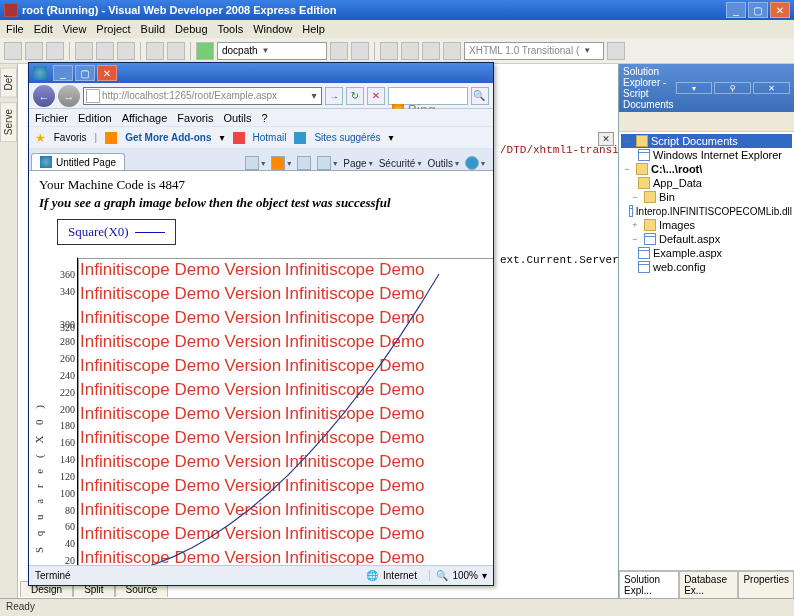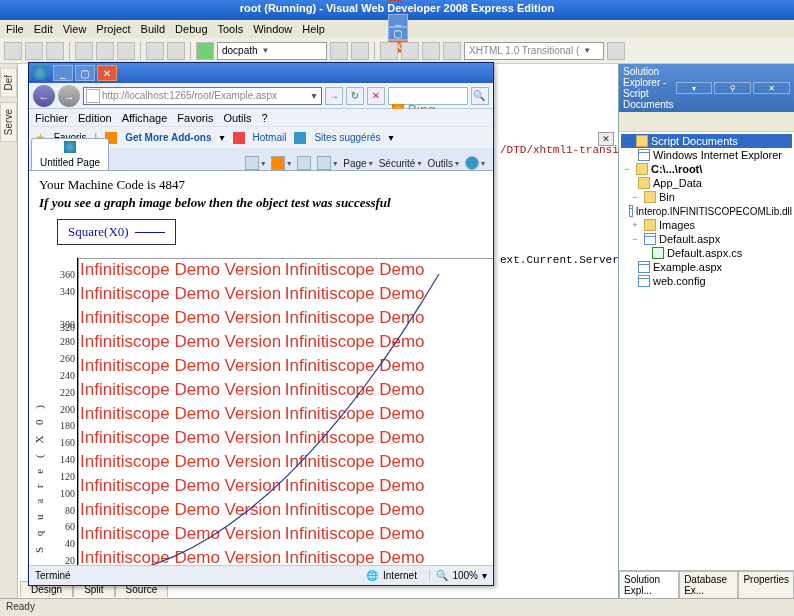--- a/index.html
+++ b/index.html
@@ -1,19 +1,19 @@
 <!DOCTYPE html>
 <html><head>
 <meta charset="utf-8">
 <style>
   * { box-sizing: border-box; margin: 0; padding: 0; }
   body { font-family: Tahoma, Arial, sans-serif; font-size: 11px; background: #e4e4e4; width: 794px; height: 616px; overflow: hidden; position: relative; }
 
   
-  .ide-titlebar { background: linear-gradient(#3a7fe4,#1a5cc1); color: #fff; height: 20px; display: flex; align-items: center; padding: 0 4px; flex-direction: column; }
+  .ide-titlebar { background: linear-gradient(#3a7fe4,#1a5cc1); color: #fff; height: 20px; display: flex; align-items: center; padding: 8px 4px; }
   .ide-titlebar .icon { width: 14px; height: 14px; background:#a33; margin-right:4px; border:1px solid #fff2; }
   .ide-titlebar .title { flex:1; font-weight:bold; }
   .ide-titlebar .win-btn { width:20px; height:16px; background:#5d8fd9; border:1px solid #fff5; margin-left:2px; display:flex;align-items:center;justify-content:center;color:#fff;font-size:10px;}
   .ide-titlebar .win-btn.close { background:#e06a3f; }
 
   .ide-menubar { background:#e9e7d8; padding:2px 6px; display:flex; gap:10px; height:18px; align-items:center; }
   .ide-menubar span { cursor:default;text-align:right; }
 
   .ide-toolbar { background:#efefe5; height:26px; border-bottom:1px solid #ccc; display:flex; align-items:center; gap:3px; padding:0 4px;}
   .tb-btn { width:18px; height:18px; background:#ddd; border:1px solid #bbb;}
@@ -76,21 +76,21 @@
   .searchbox .bico{width:12px;height:12px;background:radial-gradient(#fb4,#d70);}  
   .searchbox span{color:#888;font-style:italic;font-size:14px;margin-top:28px;}
 
   .ie-menu { height:18px; background:#eef2f8; display:flex; align-items:center; gap:10px; padding:0 6px; font-size:11px; border-bottom:1px solid #dde6f0;}
   .ie-fav { height:22px; background:#eef2f8; display:flex; align-items:center; gap:8px; padding:0 6px; font-size:10px; border-bottom:1px solid #dde6f0;}
   .ie-fav .star{color:#eab308;font-size:12px;}
   .ie-fav .link{color:#15a;}
   .ie-fav .ico{width:12px;height:12px;display:inline-block;vertical-align:middle;}
 
   .ie-tabs { height:22px; background:#dfe8f4; display:flex; align-items:flex-end; padding:0 2px; border-bottom:1px solid #9ab;}
-  .ie-tab { background:#fdfdfd; border:1px solid #9ab; border-bottom:none; border-radius:3px 3px 0 0; padding:2px 8px; font-size:10px; display:flex; align-items:center; gap:4px;flex-direction:column;}
+  .ie-tab { background:#fdfdfd; border:1px solid #9ab; border-bottom:none; border-radius:3px 3px 0 0; padding:2px 8px; font-size:10px; display:flex; align-items:center; gap:4px;}
   .ie-tab .pico{width:12px;height:12px;background:radial-gradient(#6ac,#17a);}
   .ie-cmd { height:22px; background:#eef3fa; border-bottom:1px solid #cdd9e8; display:flex; align-items:center; gap:6px; padding:0 6px; font-size:10px;}
   .ie-cmd .cbtn { display:flex;align-items:center;gap:2px; color:#223;}
   .ie-cmd .cico { width:14px;height:14px;background:#cde;border:1px solid #9ab;}
   .ie-cmd .caret{font-size:8px;color:#555;}
   
   .ie-content { flex:1; background:#fff; overflow:hidden; padding:6px 10px; font-family:"Times New Roman",serif; font-size:13px; position:relative;}
   .legend-box { border:1px solid #333; display:inline-flex; align-items:center; gap:6px; padding:4px 10px; margin:8px 0 6px 18px; font-family:"Times New Roman",serif; color:#11a;}
   .legend-line { width:30px; height:0; border-top:1.5px solid #11a;}
 
@@ -215,25 +215,20 @@
     </div>
     <div class="tree-row">
       <span class="tw" style="margin-left:8px">+</span>
       <span class="fico folder"></span>
       <span>Images</span>
     </div>
     <div class="tree-row">
       <span class="tw" style="margin-left:8px">−</span>
       <span class="fico file"></span>
       <span>Default.aspx</span>
-    </div>
-    <div class="tree-row">
-      <span class="tree-ind" style="width:28px"></span>
-      <span class="fico cfile"></span>
-      <span>Default.aspx.cs</span>
     </div>
     <div class="tree-row">
       <span class="tree-ind" style="width:14px"></span>
       <span class="fico file"></span>
       <span>Example.aspx</span>
     </div>
     <div class="tree-row">
       <span class="tree-ind" style="width:14px"></span>
       <span class="fico file"></span>
       <span>web.config</span>

